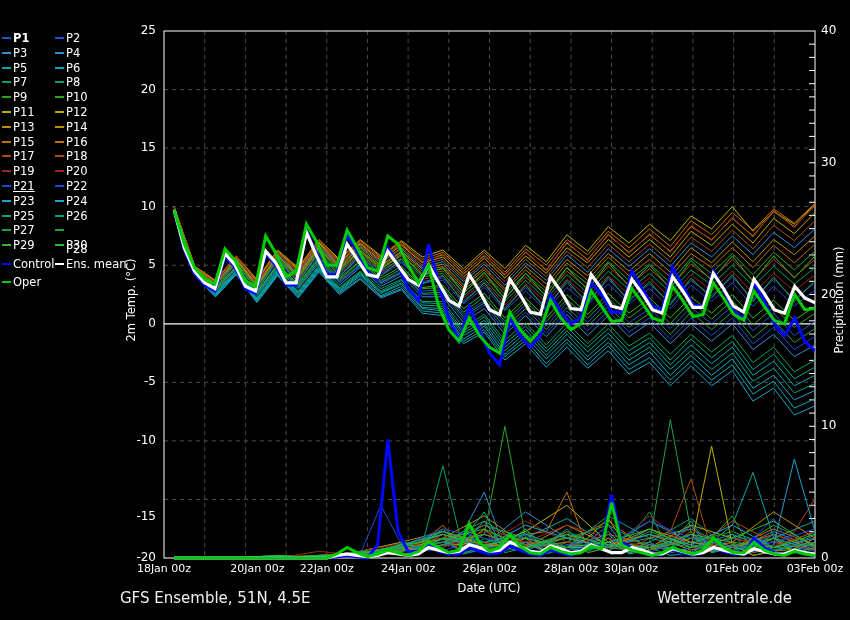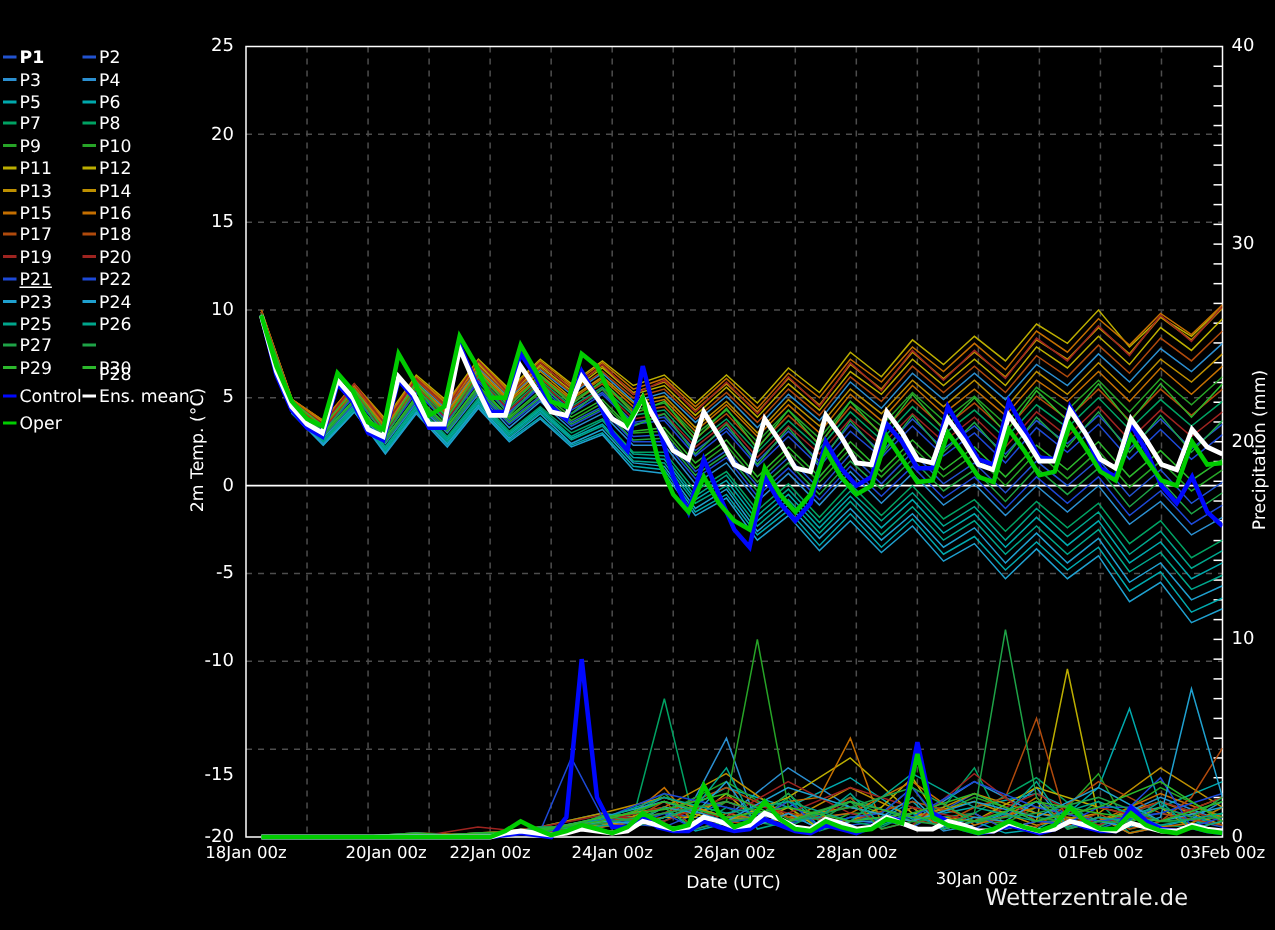--- a/index.html
+++ b/index.html
@@ -232,21 +232,21 @@
       <polyline points="174.2,210.2 184.3,244.1 194.5,267.6 204.7,279.3 214.9,284.0 225.0,248.8 235.2,260.5 245.4,281.6 255.5,286.3 265.7,235.9 275.9,253.5 286.1,276.9 296.2,271.1 306.4,224.2 316.6,241.8 326.8,265.2 336.9,265.2 347.1,230.1 357.3,247.7 367.4,267.6 377.6,271.1 387.8,235.9 398.0,244.1 408.1,265.2 418.3,282.8 428.5,265.2 438.6,306.2 448.8,329.6 459.0,341.3 469.2,317.9 479.3,335.5 489.5,347.2 499.7,353.1 509.8,312.1 520.0,329.6 530.2,341.3 540.4,329.6 550.5,300.4 560.7,317.9 570.9,329.6 581.0,323.8 591.2,291.0 601.4,306.2 611.6,321.4 621.7,320.3 631.9,288.6 642.1,302.7 652.3,317.9 662.4,321.4 672.6,286.3 682.8,300.4 692.9,316.8 703.1,314.4 713.3,282.8 723.5,298.0 733.6,314.4 743.8,320.3 754.0,291.0 764.1,306.2 774.3,320.3 784.5,323.8 794.7,294.5 804.8,309.7 815.0,308.6" fill="none" stroke="#00cc00" stroke-width="3" clip-path="url(#area)"></polyline>
     </svg>
 
   <div id="xticks">
       <div class="xt" style="left: 164px;">18Jan 00z</div>
       <div class="xt" style="left: 245.375px; margin-left: 12px;">20Jan 00z</div>
       <div class="xt" style="left: 326.75px;">22Jan 00z</div>
       <div class="xt" style="left: 408.125px;">24Jan 00z</div>
       <div class="xt" style="left: 489.5px;">26Jan 00z</div>
       <div class="xt" style="left: 570.875px;">28Jan 00z</div>
-      <div class="xt" style="left: 651px; margin-top: 17px;">30Jan 00z</div>
+      <div class="xt" style="left: 631px;">30Jan 00z</div>
       <div class="xt" style="left: 733.625px;">01Feb 00z</div>
       <div class="xt" style="left: 815px;">03Feb 00z</div>
     </div>
   <div id="ylticks">
       <div class="ylt" style="top: 23px;">25</div>
       <div class="ylt" style="top: 81.5556px;">20</div>
       <div class="ylt" style="top: 140.111px;">15</div>
       <div class="ylt" style="top: 198.667px;">10</div>
       <div class="ylt" style="top: 257.222px;">5</div>
       <div class="ylt" style="top: 315.778px;">0</div>
@@ -260,14 +260,15 @@
       <div class="yrt" style="top: 154.75px;">30</div>
       <div class="yrt" style="top: 286.5px;">20</div>
       <div class="yrt" style="top: 418.25px;">10</div>
       <div class="yrt" style="top: 550px;">0</div>
     </div>
 
   <div class="ylabel-left">2m Temp. (°C)</div>
   <div class="ylabel-right">Precipitation (mm)</div>
   <div class="xlabel">Date (UTC)</div>
 
+  <div class="footL">GFS Ensemble, 51N, 4.5E</div>
   <div class="footR">Wetterzentrale.de</div>
 </div>
 
 </body></html>

